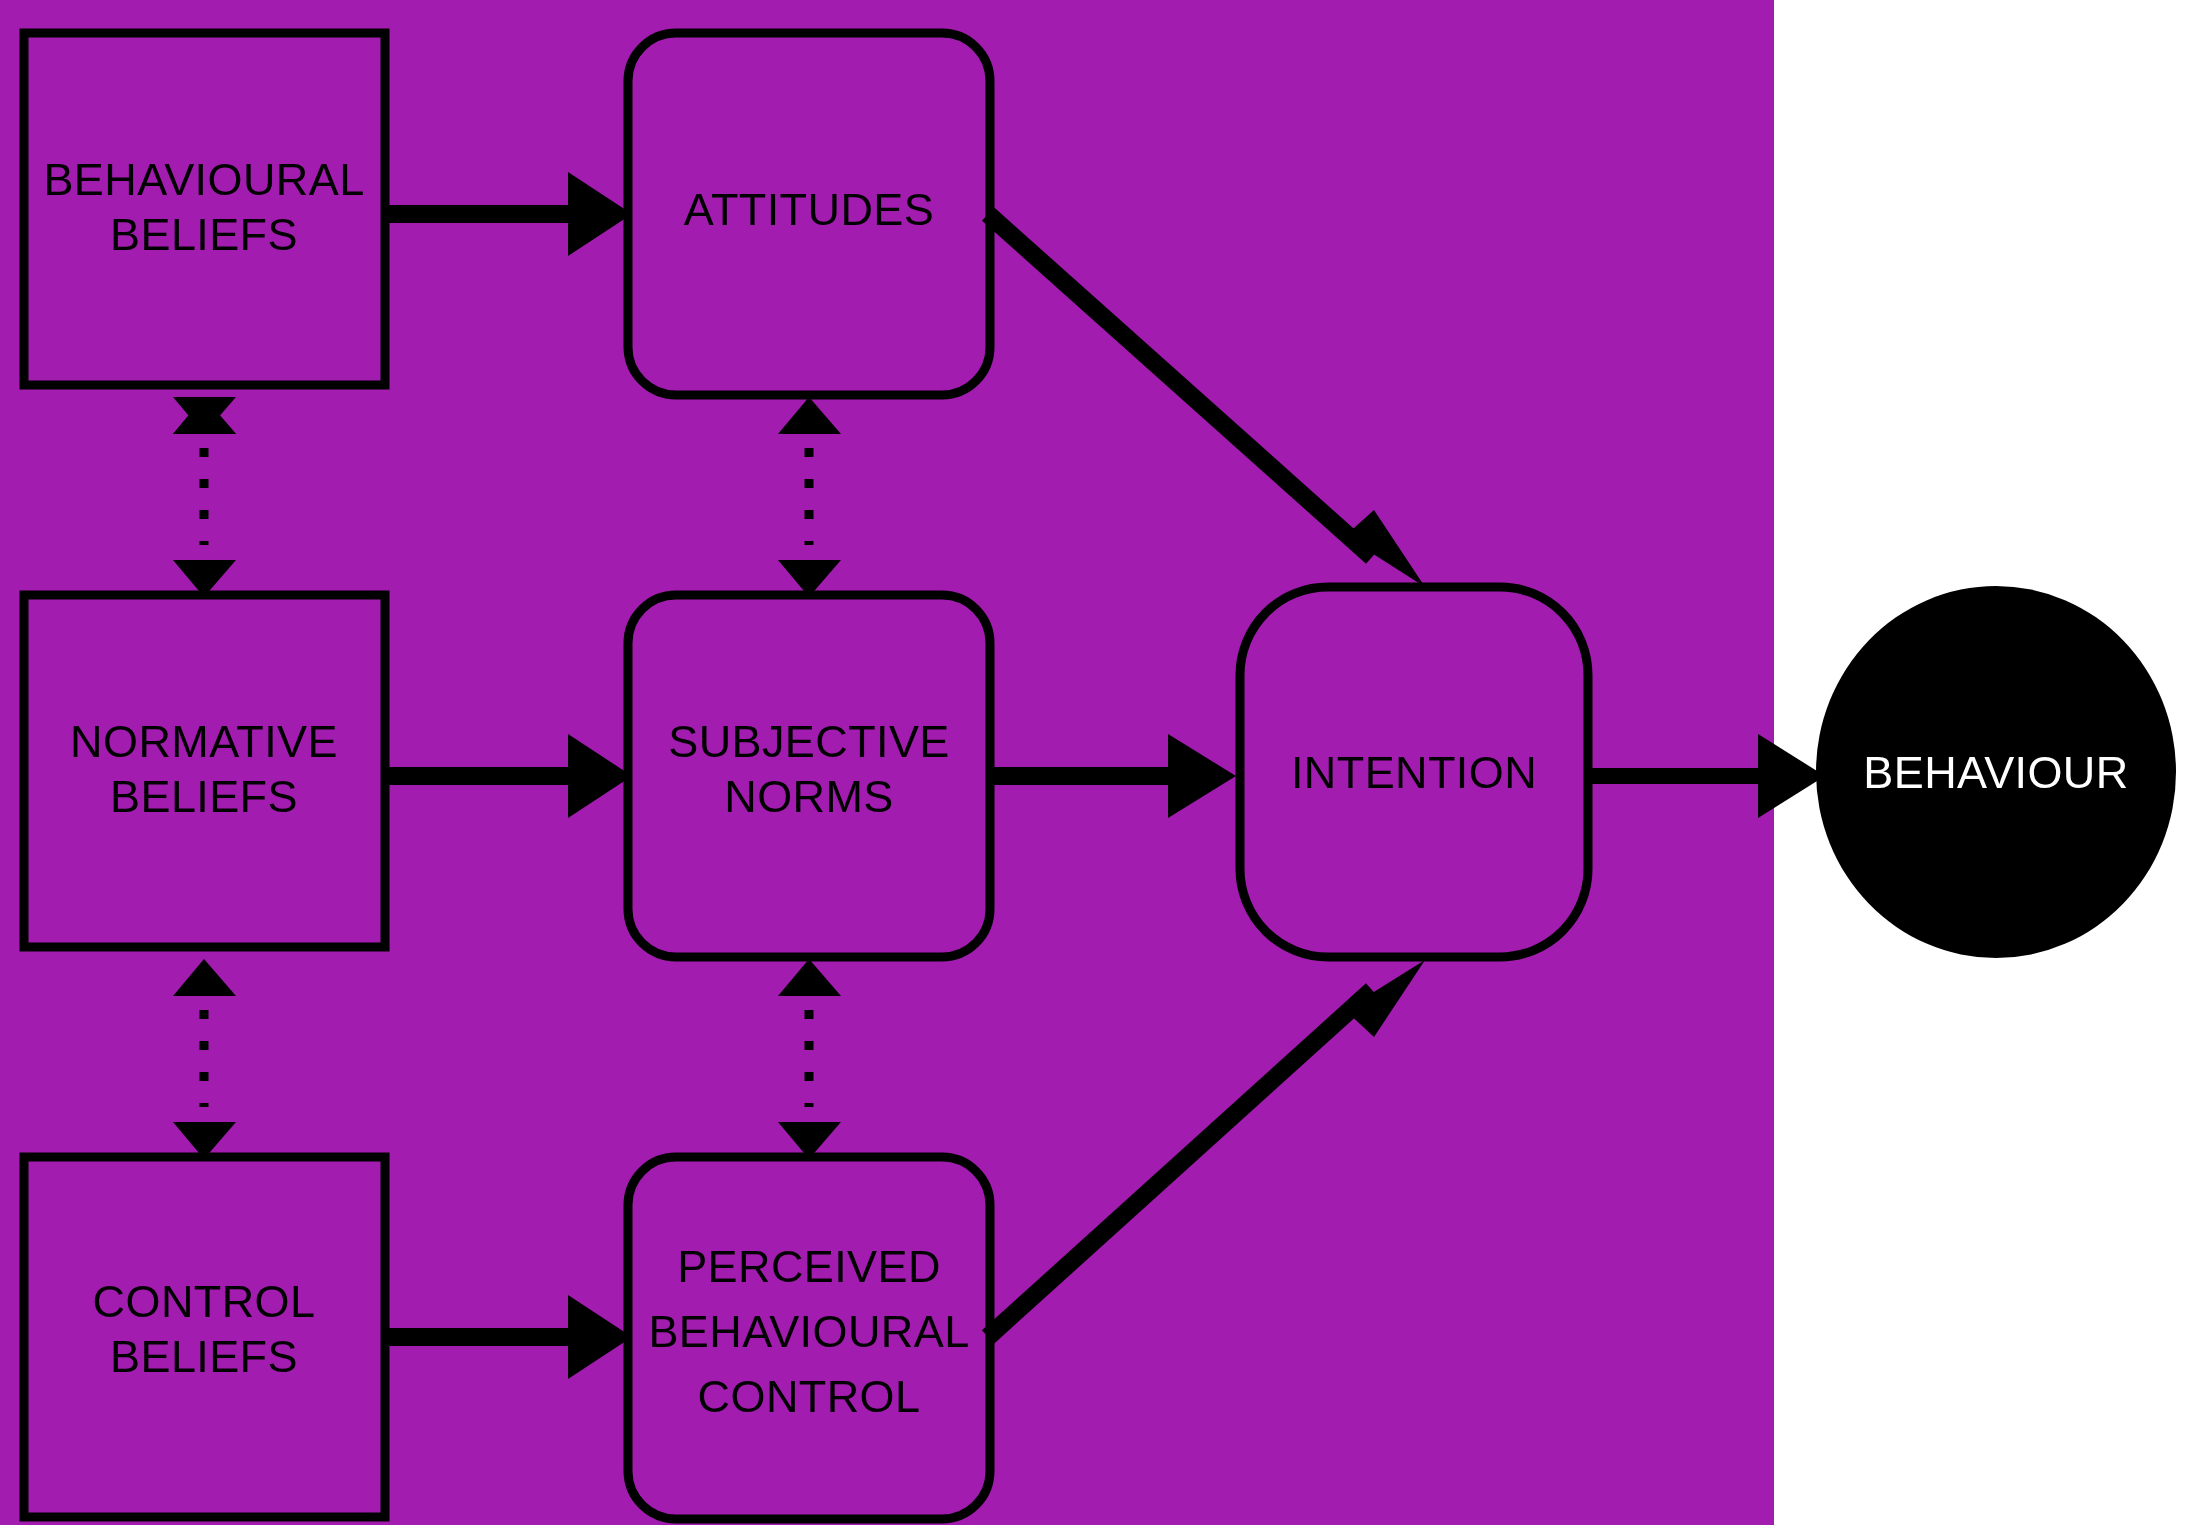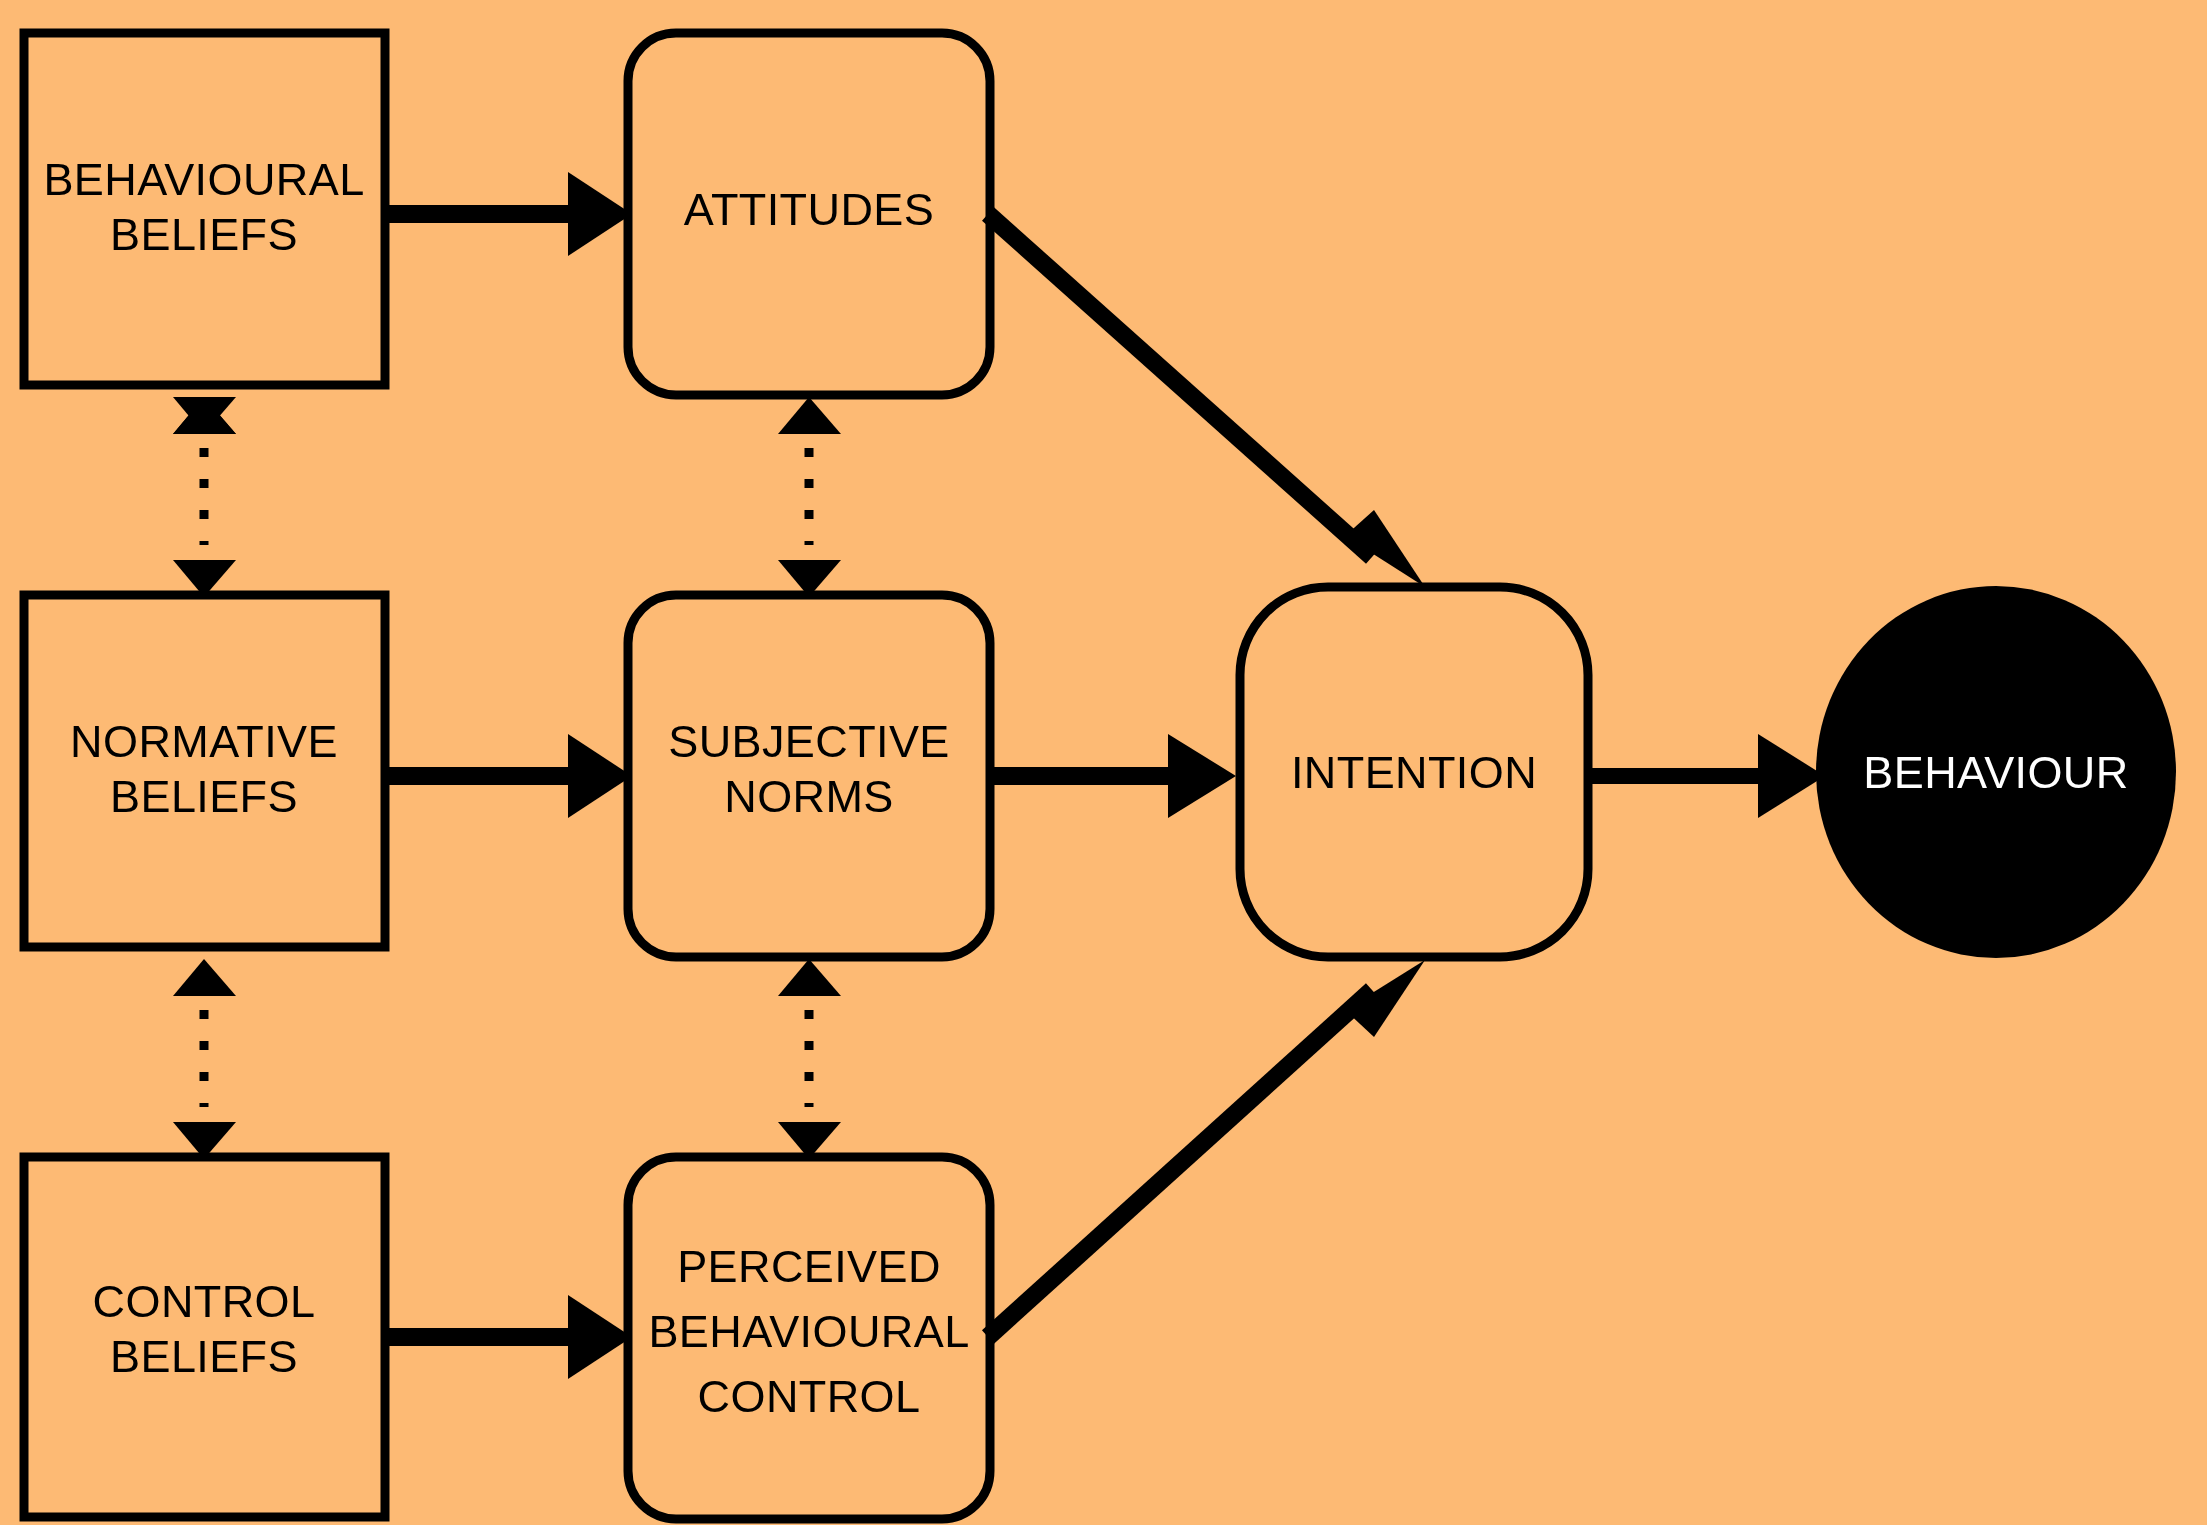--- a/index.html
+++ b/index.html
@@ -8,23 +8,23 @@
     background: #ffffff;
   }
   body {
     width: 2207px;
     height: 1525px;
     font-family: "Liberation Sans", sans-serif;
     overflow: hidden;
   }
   #diagram-root {
     position: relative;
-    width: 2207px;
+    width: 1774px;
     height: 1525px;
-    background: #fdba74;
+    background: #a21caf;
   }
   #tpb-svg {
     position: absolute;
     top: 0;
     left: 0;
     width: 2207px;
     height: 1525px;
   }
   .node-label {
     font-family: "Liberation Sans", sans-serif;

